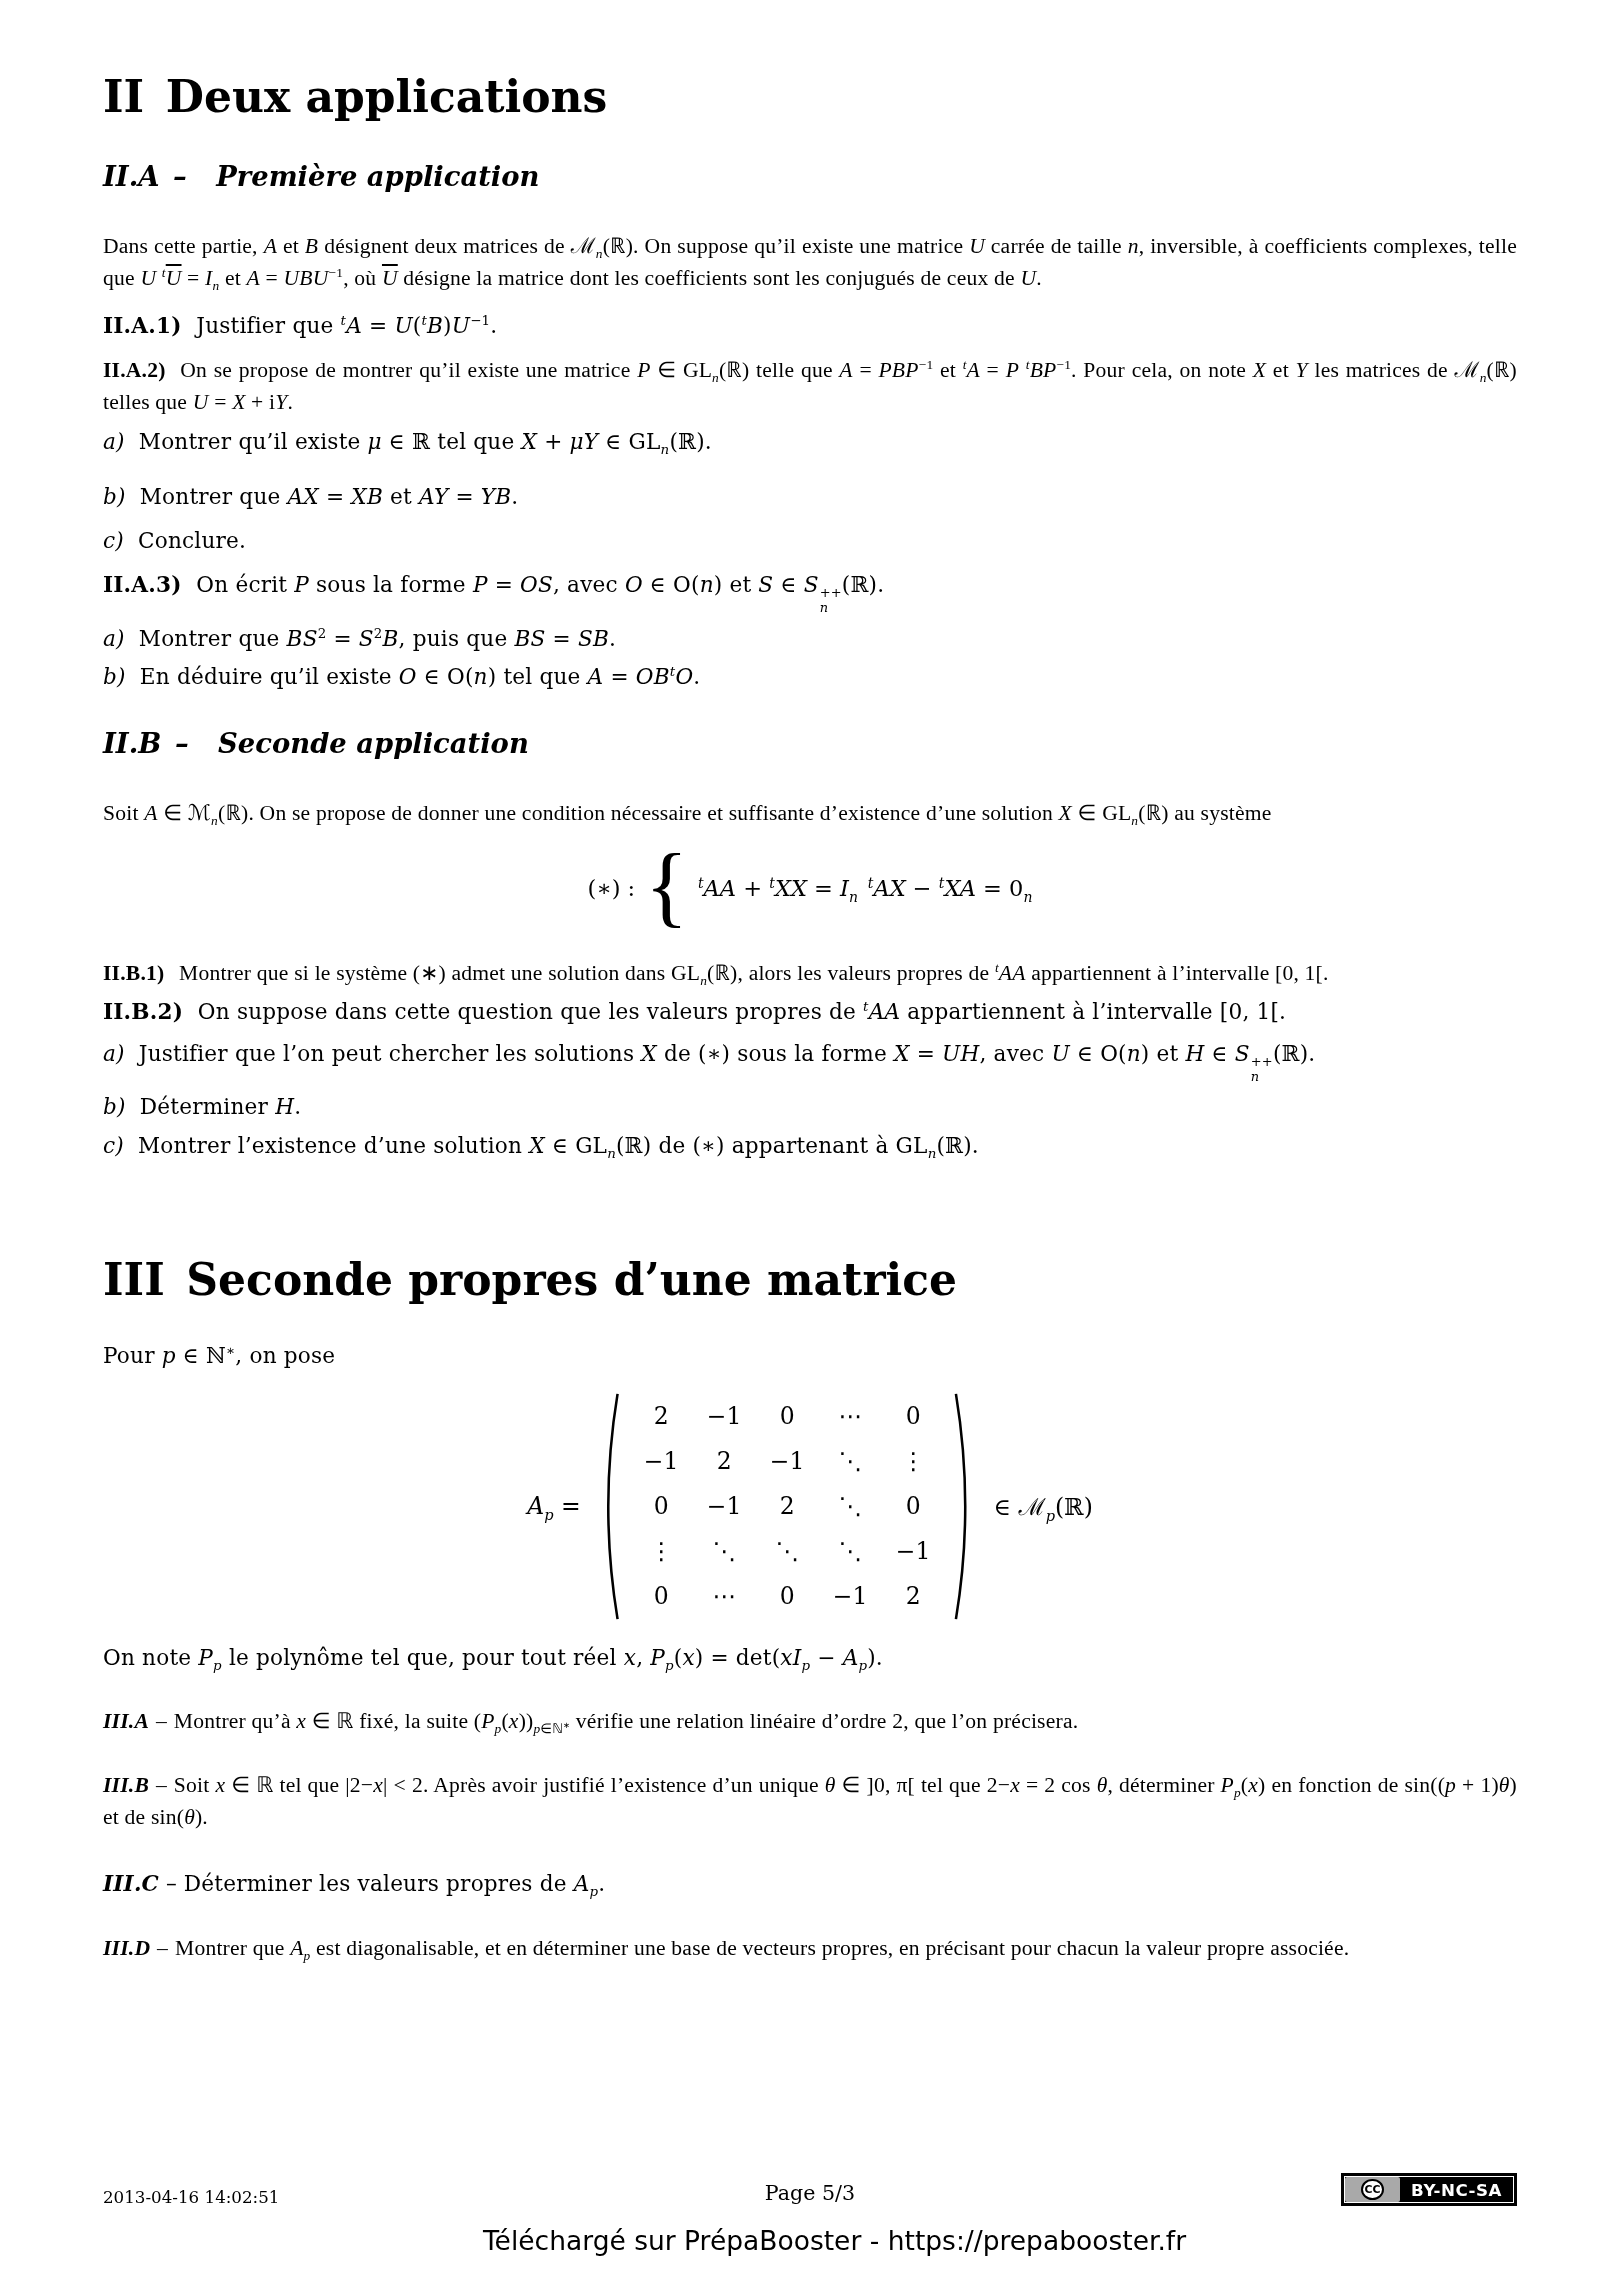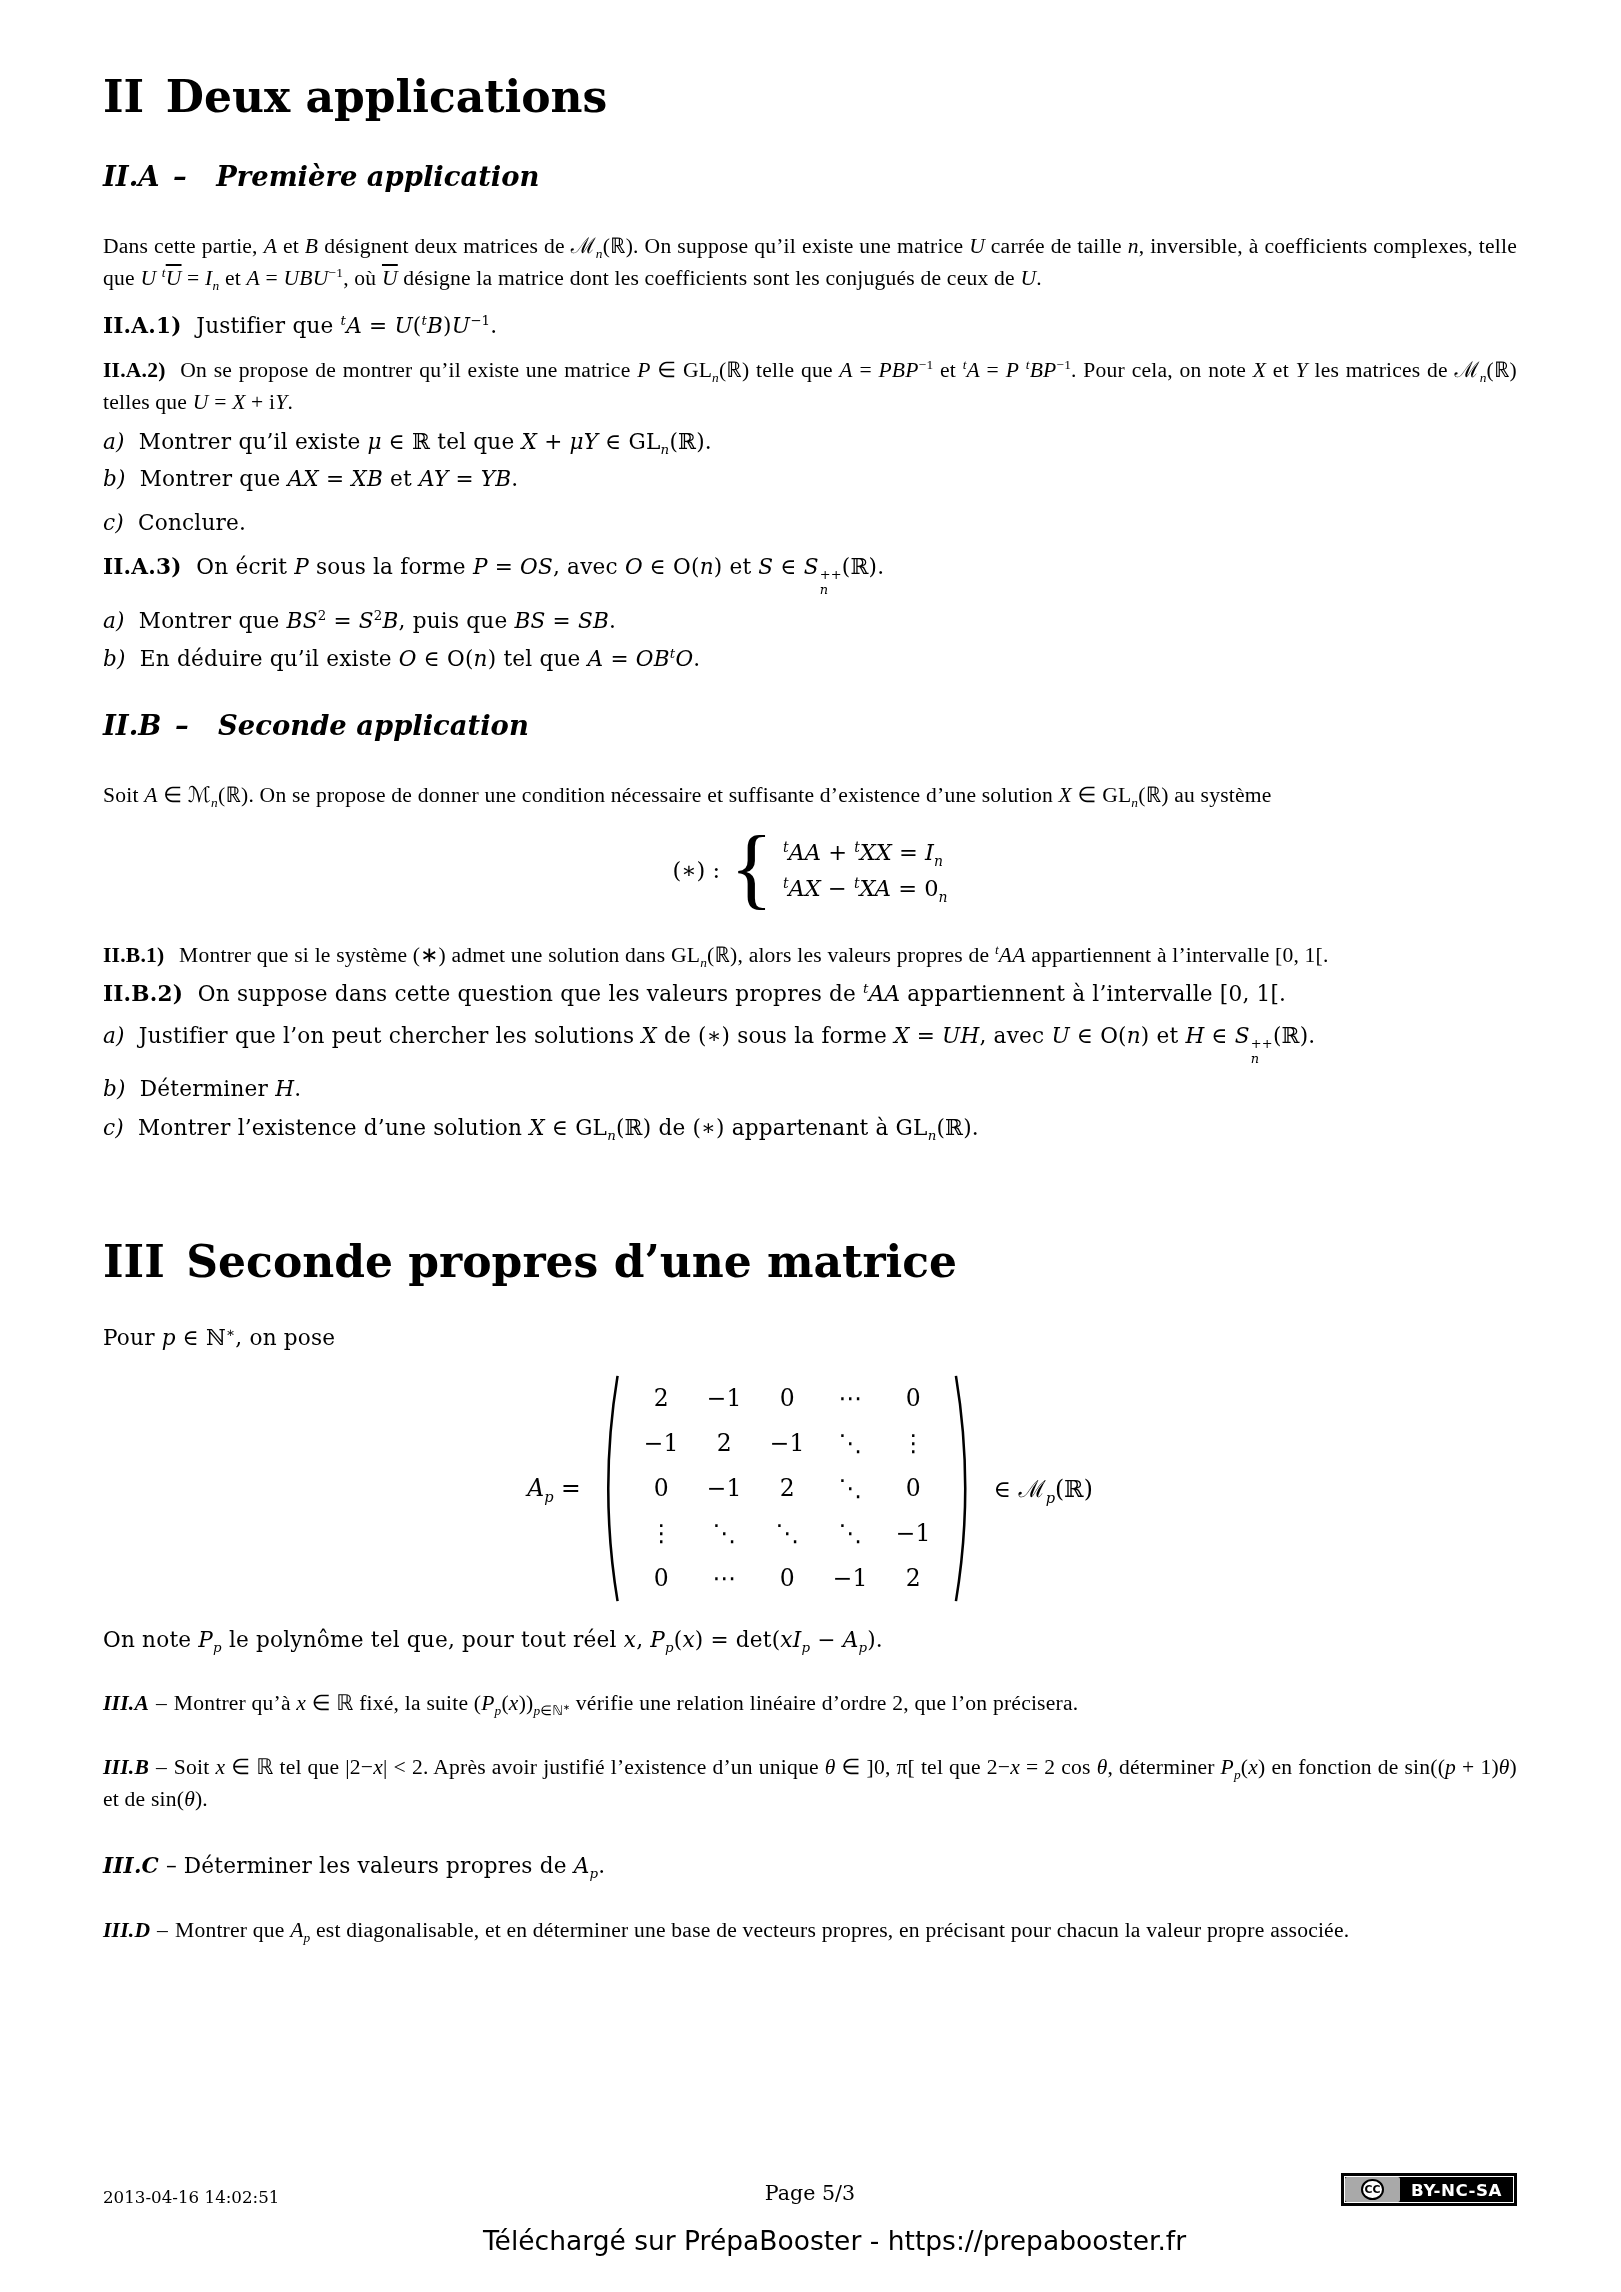--- a/index.html
+++ b/index.html
@@ -35,21 +35,21 @@
   .ss { display:inline-flex; flex-direction:column; align-items:flex-start;
         font-size:0.60em; line-height:1; vertical-align:-0.40em; margin-left:1px; }
   .ss span { display:block; }
   .ss span:first-child { margin-bottom:2px; }
 
   
   .sys { display:flex; justify-content:center; align-items:center; height:94px; }
   .sys-label { font-size:22.5px; margin-right:9.8px; }
   .brace { font-family:"Liberation Serif",serif; font-size:90px; line-height:0.9;
            font-weight:400; margin-right:9.8px; transform:translateY(-2.9px); }
-  .sys-eqs { display:flex; flex-direction:column; gap:9.8px; font-size:22.5px; }
+  .sys-eqs { display:flex; flex-direction:row; gap:9.8px; font-size:22.5px; }
 
   
   .mat { display:flex; justify-content:center; align-items:center; height:239px; }
   .mat-label { font-size:23.5px; margin-right:15.7px; }
   .mat-grid { display:grid; grid-template-columns:repeat(5,63px); grid-auto-rows:45px;
               align-items:center; justify-items:center; font-size:23.5px; padding:0 7.8px; }
   .paren { flex:0 0 auto; }
   .mat-member { font-size:23.5px; margin-left:15.7px; }
 
   
@@ -85,21 +85,21 @@
       <span class="hnum">II.A</span>
       <span class="hdash">–</span>
       <span class="htitle">Première application</span>
     </h2>
 
     <p class="body just" style="margin-top:39px">Dans cette partie, <i>A</i> et <i>B</i> désignent deux matrices de ℳ<sub><i>n</i></sub>(ℝ). On suppose qu’il existe une matrice <i>U</i> carrée de taille <i>n</i>, inversible, à coefficients complexes, telle que <i>U</i> <sup><i>t</i></sup><span class="ov"><i>U</i></span> = <i>I</i><sub><i>n</i></sub> et <i>A</i> = <i>UBU</i><sup>−1</sup>, où <span class="ov"><i>U</i></span> désigne la matrice dont les coefficients sont les conjugués de ceux de <i>U</i>.</p>
 
     <p class="body" style="margin-top:15.7px"><b>II.A.1)</b><span class="gap"></span>Justifier que <sup><i>t</i></sup><i>A</i> = <i>U</i>(<sup><i>t</i></sup><i>B</i>)<i>U</i><sup>−1</sup>.</p>
     <p class="body just" style="margin-top:11.8px"><b>II.A.2)</b><span class="gap"></span>On se propose de montrer qu’il existe une matrice <i>P</i> ∈ GL<sub><i>n</i></sub>(ℝ) telle que <i>A</i> = <i>PBP</i><sup>−1</sup> et <sup><i>t</i></sup><i>A</i> = <i>P</i> <sup><i>t</i></sup><i>BP</i><sup>−1</sup>. Pour cela, on note <i>X</i> et <i>Y</i> les matrices de ℳ<sub><i>n</i></sub>(ℝ) telles que <i>U</i> = <i>X</i> + i<i>Y</i>.</p>
     <p class="body" style="margin-top:7.8px"><i>a)</i>&nbsp; Montrer qu’il existe <i>μ</i> ∈ ℝ tel que <i>X</i> + <i>μY</i> ∈ GL<sub><i>n</i></sub>(ℝ).</p>
-    <p class="body" style="margin-top:5px"><i>b)</i>&nbsp; Montrer que <i>AX</i> = <i>XB</i> et <i>AY</i> = <i>YB</i>.</p>
+    <p class="body" style="margin-top:23px"><i>b)</i>&nbsp; Montrer que <i>AX</i> = <i>XB</i> et <i>AY</i> = <i>YB</i>.</p>
     <p class="body" style="margin-top:12px"><i>c)</i>&nbsp; Conclure.</p>
     <p class="body" style="margin-top:12.7px"><b>II.A.3)</b><span class="gap"></span>On écrit <i>P</i> sous la forme <i>P</i> = <i>OS</i>, avec <i>O</i> ∈ O(<i>n</i>) et <i>S</i> ∈ <i>S</i><span class="ss">
           <span>++</span>
           <span><i>n</i></span>
         </span>(ℝ).</p>
     <p class="body" style="margin-top:7.8px"><i>a)</i>&nbsp; Montrer que <i>BS</i><sup>2</sup> = <i>S</i><sup>2</sup><i>B</i>, puis que <i>BS</i> = <i>SB</i>.</p>
     <p class="body" style="margin-top:5.9px"><i>b)</i>&nbsp; En déduire qu’il existe <i>O</i> ∈ O(<i>n</i>) tel que <i>A</i> = <i>OB</i><sup><i>t</i></sup><i>O</i>.</p>
 
     <h2 class="h2" style="margin-top:35px">
       <span class="hnum">II.B</span>

